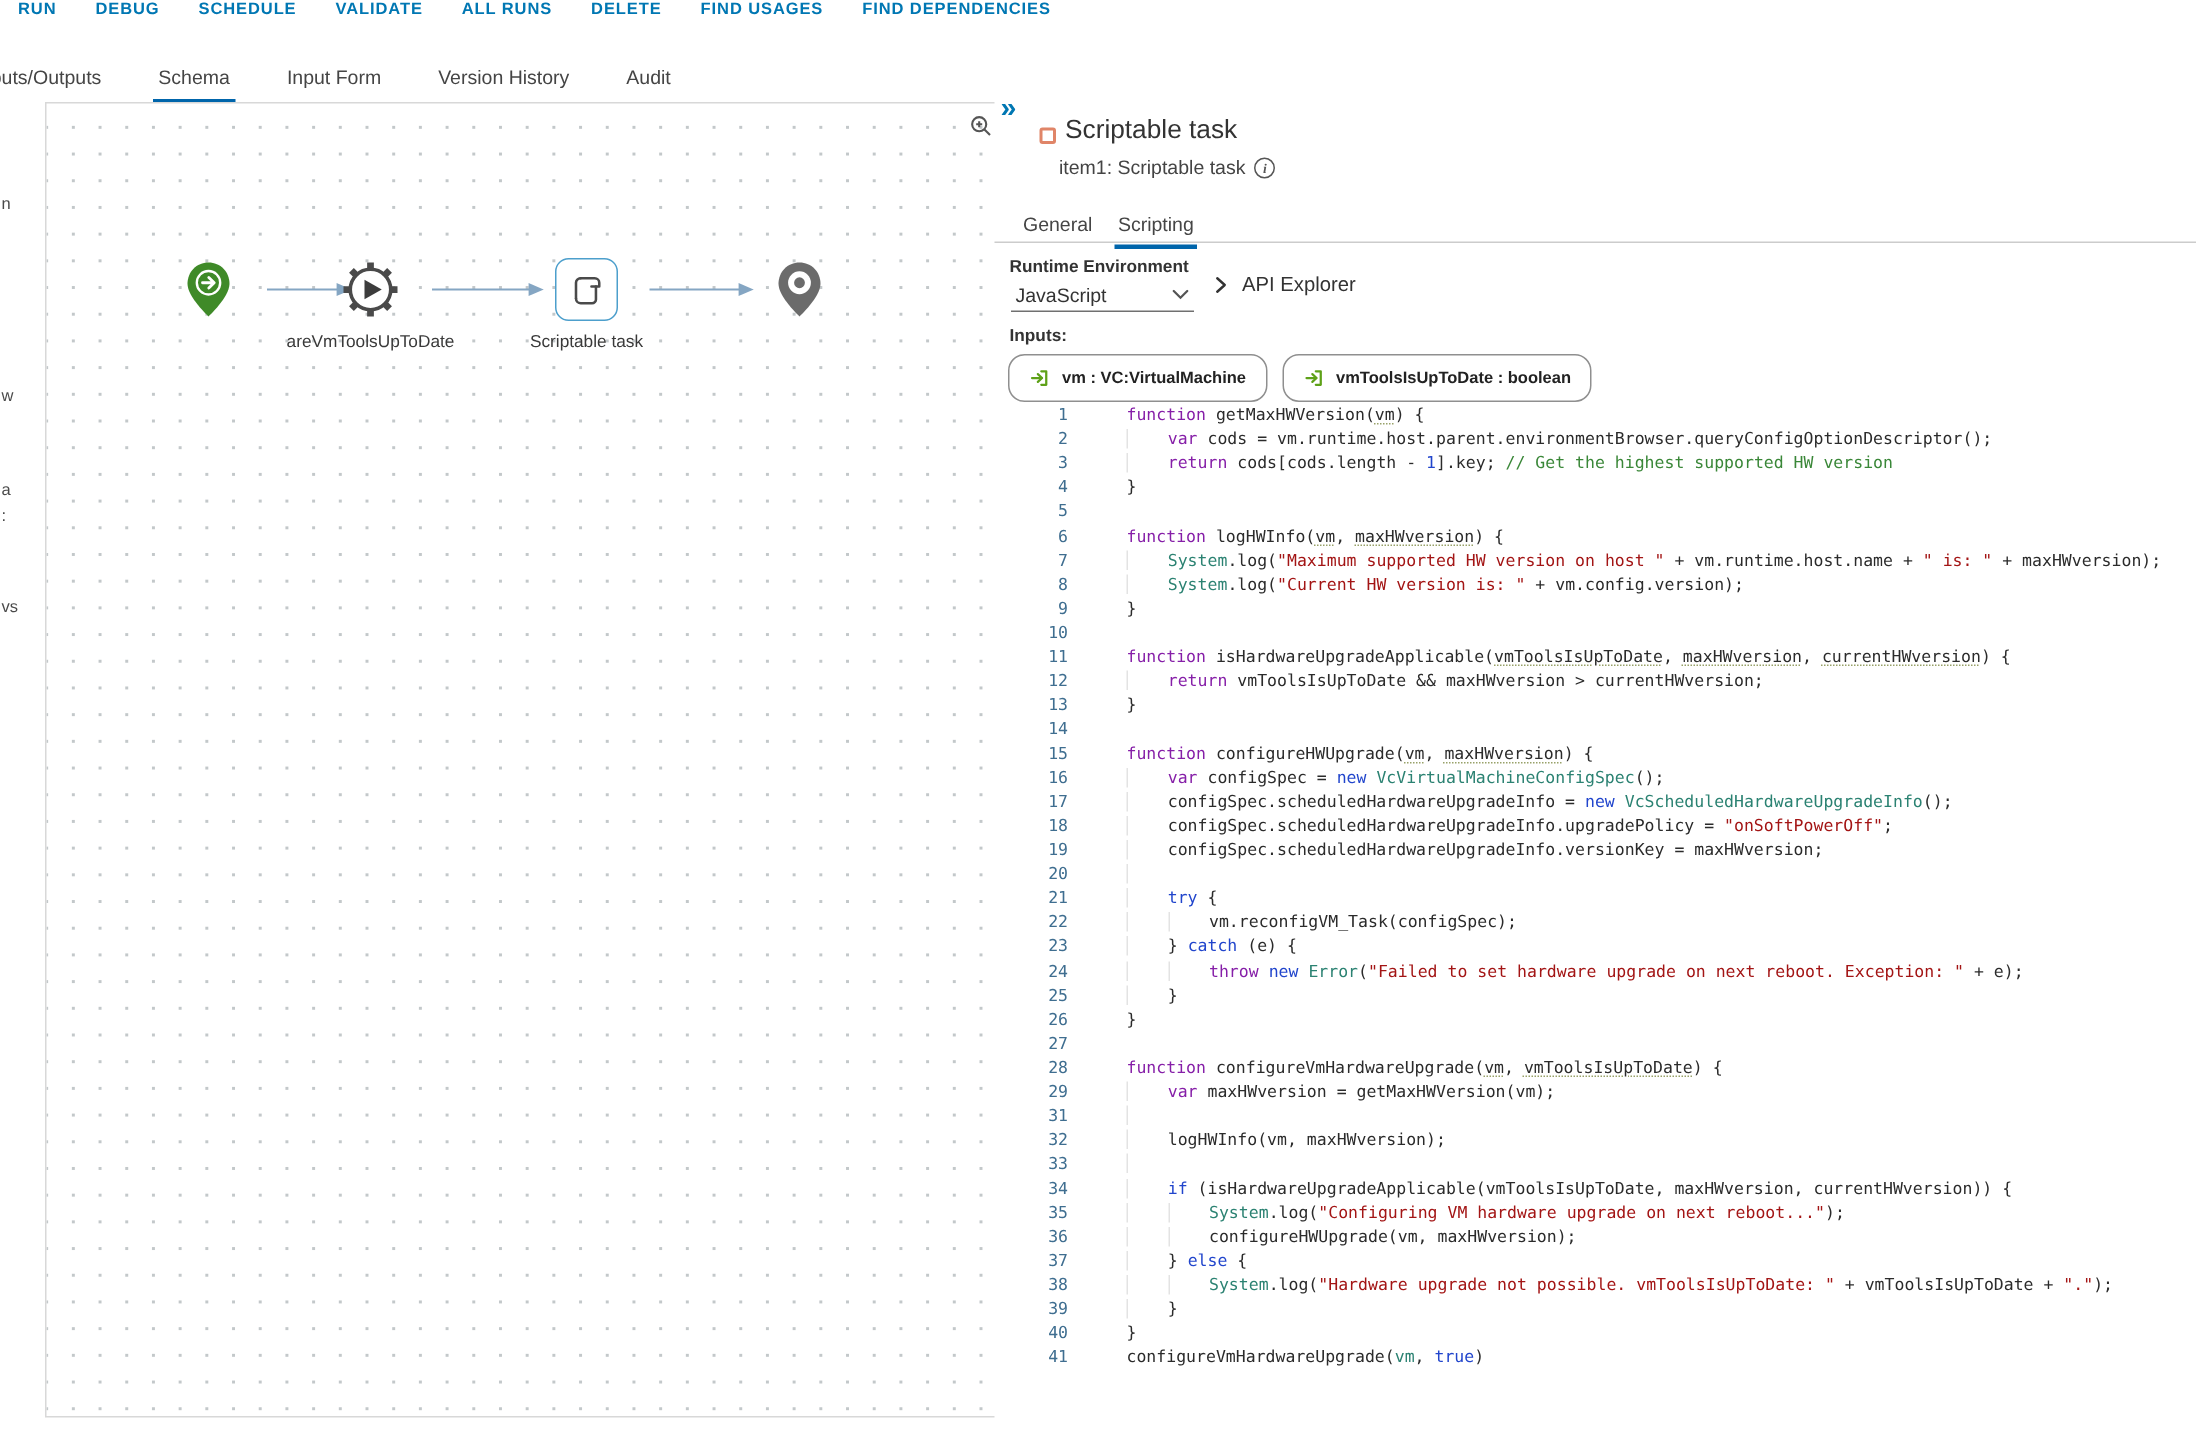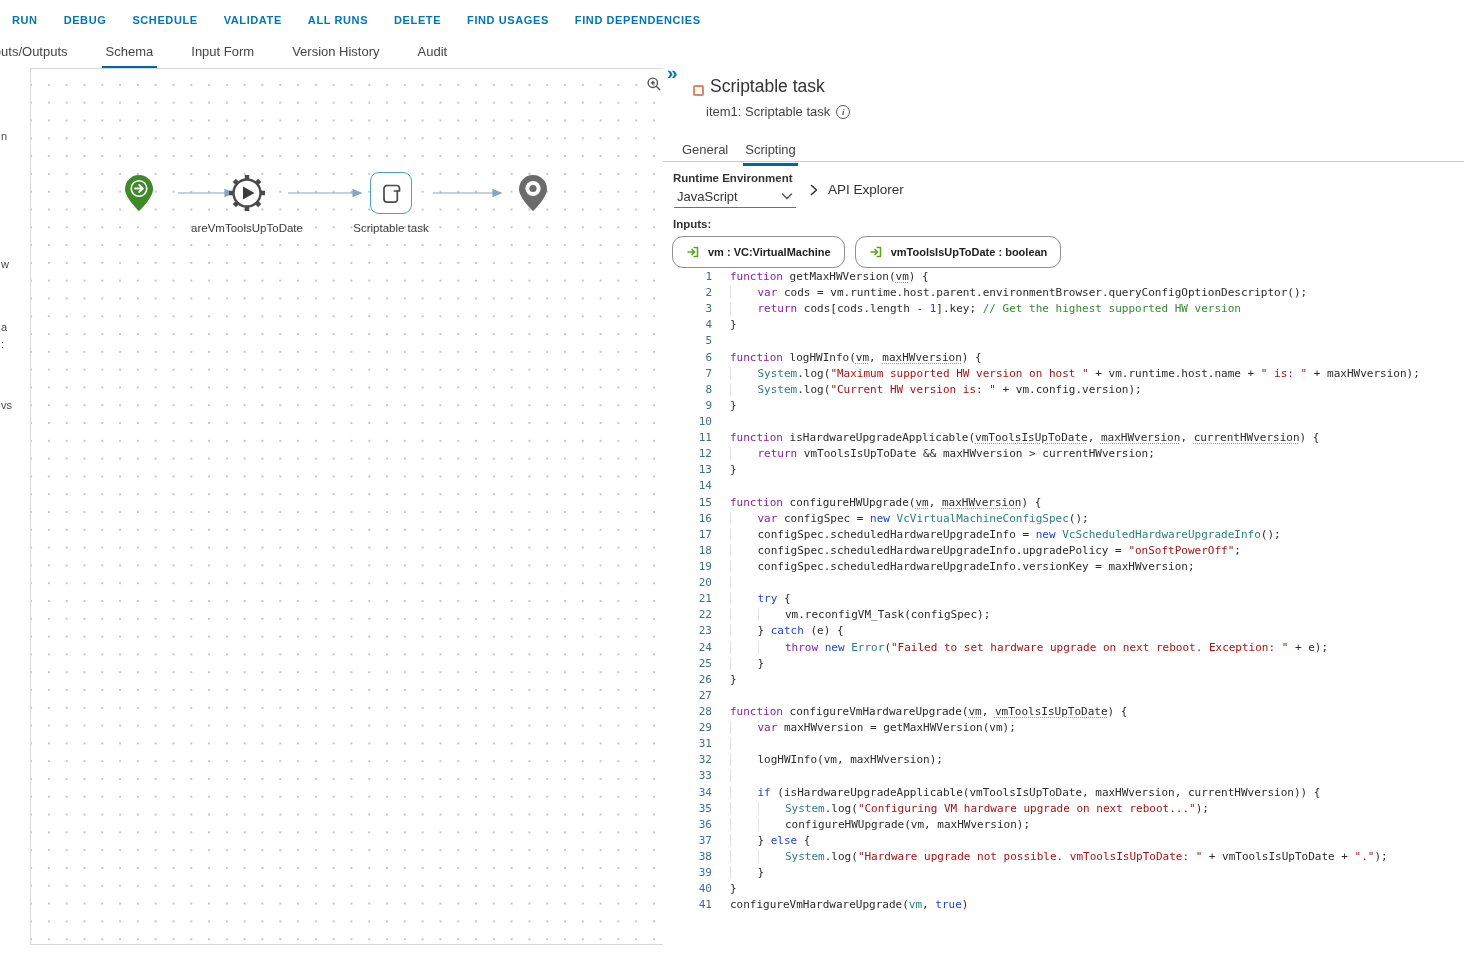--- a/index.html
+++ b/index.html
@@ -7,21 +7,21 @@
     --selb:#4D9FCC; --chipg:#5EA118; --orange:#E08568;
     --kw:#861FA8; --ctl:#2145CC; --typ:#2B8272; --str:#A31515;
     --com:#3A8738; --num:#2145CC; --pln:#2B2B2B; --lnn:#3F6E90;
   }
   *{box-sizing:border-box;margin:0;padding:0}
   html,body{width:1464px;height:962px;overflow:hidden;background:#fff;
     font-family:"Liberation Sans",sans-serif;}
   .app{position:relative;width:1464px;height:962px;background:#fff}
 
   
-  .toolbar{position:absolute;left:0;top:0;height:40px;display:flex;align-items:center;
+  .toolbar{position:absolute;left:0;top:0;height:40px;display:flex;
     padding-left:12px;gap:26px}
   .tb-item{font-size:11px;font-weight:bold;letter-spacing:.6px;color:var(--accent);
     cursor:pointer;white-space:nowrap}
 
   
   .tabbar{position:absolute;left:0;top:40px;height:28px;display:flex;align-items:flex-start;gap:30px}
   .wtab{font-size:13px;color:#454545;padding:4px 4px 7px;white-space:nowrap;cursor:pointer}
   .wtab.clip{margin-left:-21px}
   .wtab.active{border-bottom:3px solid var(--tabu)}
 
@@ -67,21 +67,21 @@
   .in-label{position:absolute;left:10px;top:150px;font-size:11.5px;font-weight:bold;color:#333}
   .chips{position:absolute;left:9px;top:168px;display:flex;gap:10px}
   .chip{display:inline-flex;align-items:center;gap:8px;height:32px;padding:0 13px;border:1px solid #8F8F8F;
     border-radius:11px;font-size:11px;font-weight:bold;color:#222;background:#fff;cursor:pointer;white-space:nowrap}
 
   
   .code{position:absolute;left:0;top:201px;right:0;cursor:text}
   .cl{display:flex;height:16.12px;line-height:16.12px;white-space:pre;
     font-family:"DejaVu Sans Mono",monospace;font-size:11px}
   .ln{width:49px;text-align:right;color:var(--lnn);flex:none;cursor:default}
-  .lc{margin-left:18px}
+  .lc{margin-left:39px}
   .ind{border-left:1px solid #E3E3E3}
   .tk-k{color:var(--kw)} .tk-c{color:var(--ctl)} .tk-t{color:var(--typ)}
   .tk-s{color:var(--str)} .tk-m{color:var(--com)} .tk-num{color:var(--num)}
   .tk-p{color:var(--pln)}
   .tk-w{color:var(--pln);text-decoration:underline dotted #98A169;
     text-decoration-thickness:1px;text-underline-offset:2px}
   svg{display:block}
 </style>
 </head>
 <body>

